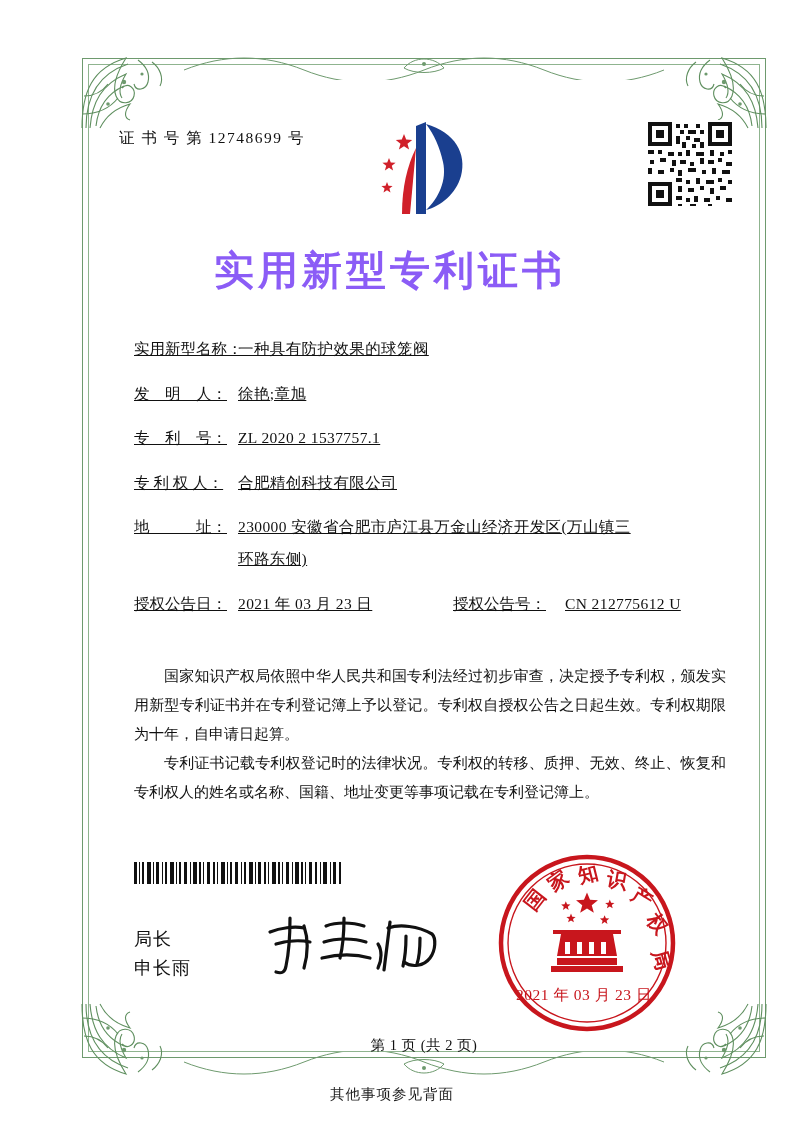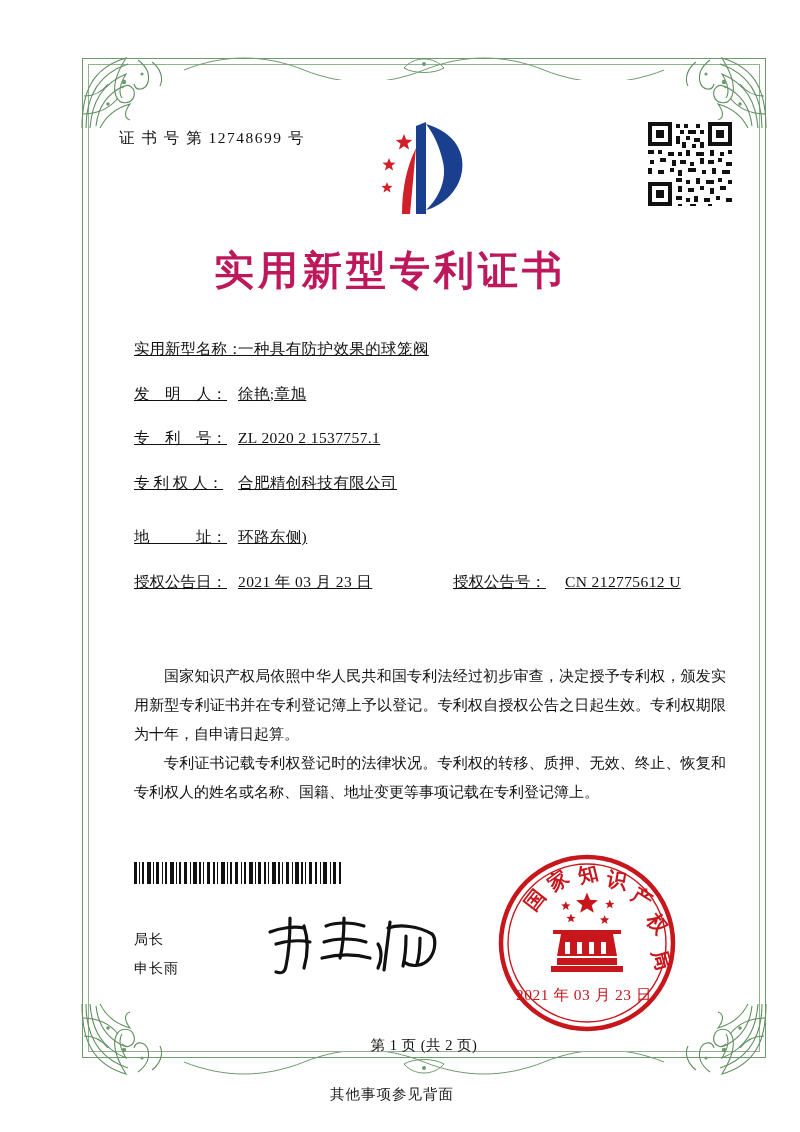--- a/index.html
+++ b/index.html
@@ -93,21 +93,21 @@
   .main-title {
     position: absolute;
     left: 0;
     top: 243px;
     width: 732px;
     text-align: center;
     font-size: 40px;
     font-weight: bold;
     letter-spacing: 4px;
     font-family: "DejaVu Serif", "Liberation Serif", serif;
-    color: #be185d;
+    color: #8b5cf6;
   }
 
   
   .fields {
     position: absolute;
     left: 110px;
     top: 338px;
     width: 600px;
     font-size: 15.5px;
     line-height: 22px;
@@ -161,21 +161,21 @@
     top: 862px;
     width: 210px;
     height: 22px;
   }
 
   
   .sig-label {
     position: absolute;
     left: 110px;
     top: 925px;
-    font-size: 14px;
+    font-size: 18px;
     line-height: 29px;
     letter-spacing: 1px;
     font-family: Liberation Serif, serif;
   }
   .sig-script {
     position: absolute;
     left: 236px;
     top: 910px;
     width: 190px;
     height: 70px;
@@ -437,20 +437,21 @@
 
 
     <div class="field-row">
       <span class="field-label">专 利 权 人：</span>
       <span class="field-value">合肥精创科技有限公司</span>
     </div>
 
     <div class="field-row">
       <span class="field-label">地　　　址：</span>
       <span class="field-value">
+        <span>230000  安徽省合肥市庐江县万金山经济开发区(万山镇三</span>
         <span class="cont">环路东侧)</span>
       </span>
     </div>
 
     <div class="field-row two-col">
       <span class="field-label">授权公告日：</span>
       <span class="field-value">2021 年 03 月 23 日</span>
       <span class="field-label2">授权公告号：</span>
       <span class="field-value2">CN 212775612 U</span>
     </div>

